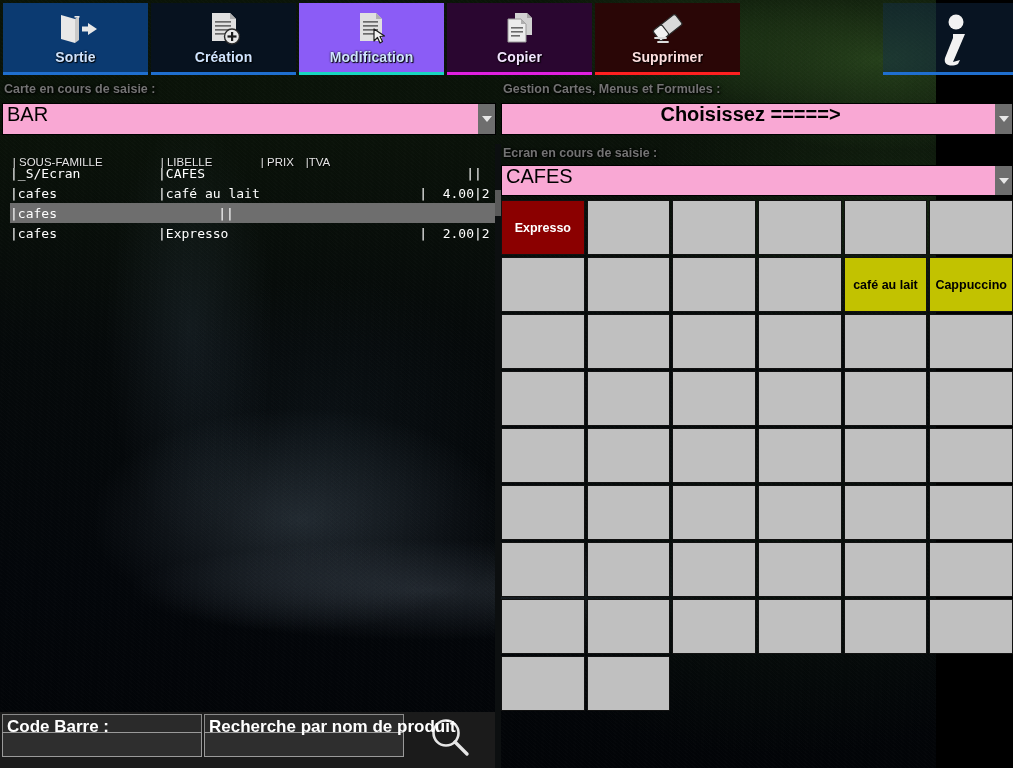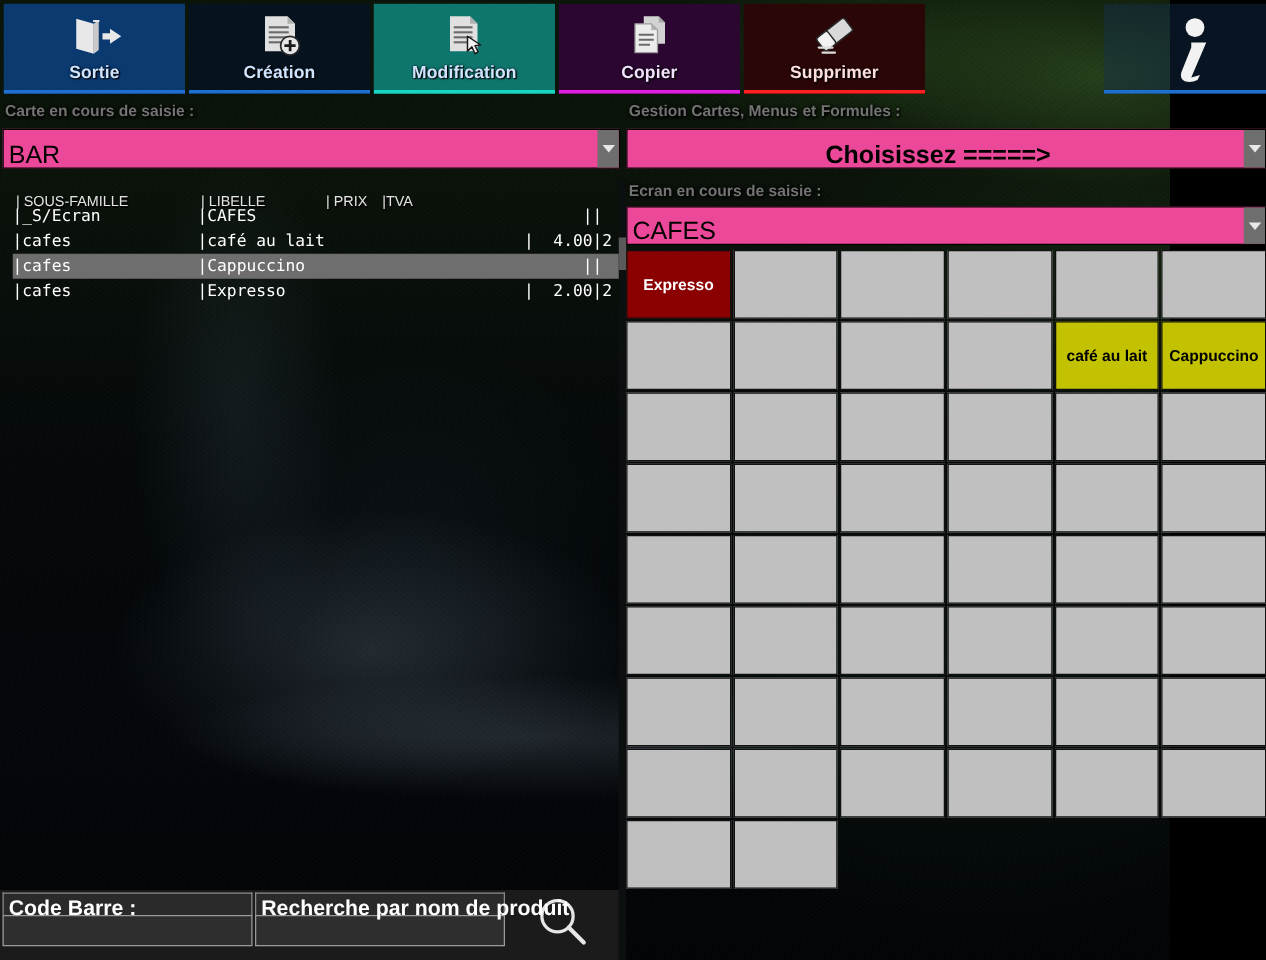--- a/index.html
+++ b/index.html
@@ -64,21 +64,21 @@
   .tbtn .ul {
     position: absolute; left: 0; bottom: 0;
     width: 100%; height: 3px;
   }
   .tbtn-sortie       { background: #0b3a71; margin-left: 3px; }
   .tbtn-sortie .lbl  { color: #cfe4ff; }
   .tbtn-sortie .ul   { background: #1f6fd0; }
   .tbtn-creation     { background: #07121f; }
   .tbtn-creation .lbl{ color: #cfe4ff; }
   .tbtn-creation .ul { background: #1f6fd0; }
-  .tbtn-modif        { background: #0f766e; }
+  .tbtn-modif        { background: #8b5cf6; }
   .tbtn-modif .lbl   { color: #cfe4ff; }
   .tbtn-modif .ul    { background: #19d6c0; }
   .tbtn-copier       { background: #2a0630; }
   .tbtn-copier .lbl  { color: #f2e2ff; }
   .tbtn-copier .ul   { background: #e01fe0; }
   .tbtn-supprimer    { background: #2a0606; }
   .tbtn-supprimer .lbl { color: #ffdede; }
   .tbtn-supprimer .ul  { background: #ff2020; }
 
   .tspacer { flex: 1 1 auto; }
@@ -98,23 +98,23 @@
     position: absolute;
     color: #737373;
     font-size: 12.5px; font-weight: bold;
     text-shadow: 1px 1px 2px #000, 0 0 3px #000;
     white-space: nowrap;
   }
 
   
   .combo {
     position: absolute;
-    background: #ec4899;
+    background: #f9a8d4;
     border: 1px solid #000;
-    display: flex; align-items: flex-end;
+    display: flex; align-items: flex-start;
     cursor: pointer;
   }
   .combo .ctext {
     flex: 1 1 auto;
     color: #000;
     font-size: 20px;
     padding-left: 4px;
     white-space: nowrap; overflow: hidden;
     line-height: 1;
   }
@@ -356,21 +356,21 @@
       </span>
   </div>
 
   <div class="listhead">
     <span style="display:inline-block;width:148px;">| SOUS-FAMILLE</span><span style="display:inline-block;width:100px;">| LIBELLE</span><span style="display:inline-block;width:45px;">| PRIX</span><span>|TVA</span>
   </div>
 
   <div class="listbody" id="list-body">
       <div class="lrow"><span class="lc-fam">|_S/Ecran</span><span class="lc-lib">|CAFES</span><span class="lc-prix">|</span><span class="lc-tva">|</span></div>
       <div class="lrow"><span class="lc-fam">|cafes</span><span class="lc-lib">|café au lait</span><span class="lc-prix">|  4.00</span><span class="lc-tva">|2</span></div>
-      <div class="lrow sel"><span class="lc-fam">|cafes</span><span class="lc-lib">|Cappuccino</span><span class="lc-prix">|</span><span class="lc-tva">|</span></div>
+      <div class="lrow sel"><span class="lc-fam">|cafes</span><span class="lc-prix">|</span><span class="lc-tva">|</span></div>
       <div class="lrow"><span class="lc-fam">|cafes</span><span class="lc-lib">|Expresso</span><span class="lc-prix">|  2.00</span><span class="lc-tva">|2</span></div>
     </div>
 
   <div class="vscroll">
     <div class="thumb"></div>
   </div>
 
   <div class="searchbar">
     <div class="sfield sf-code">
       <div class="scap">Code Barre :</div>

